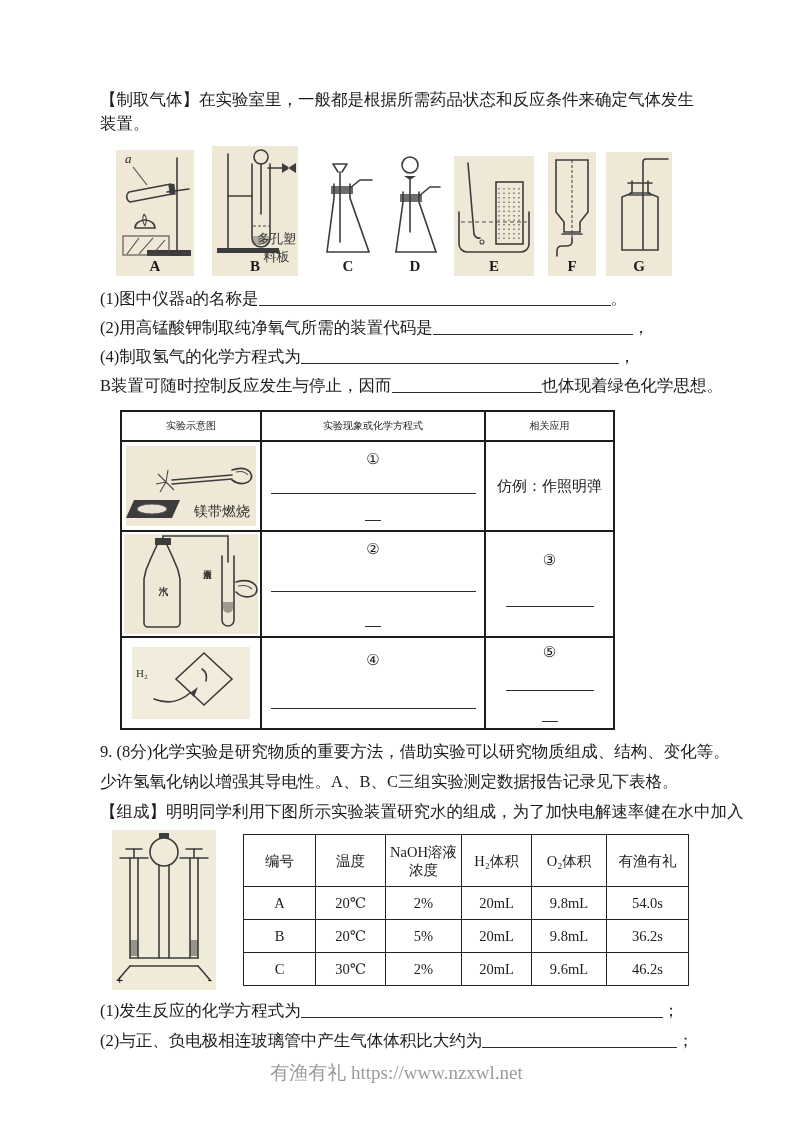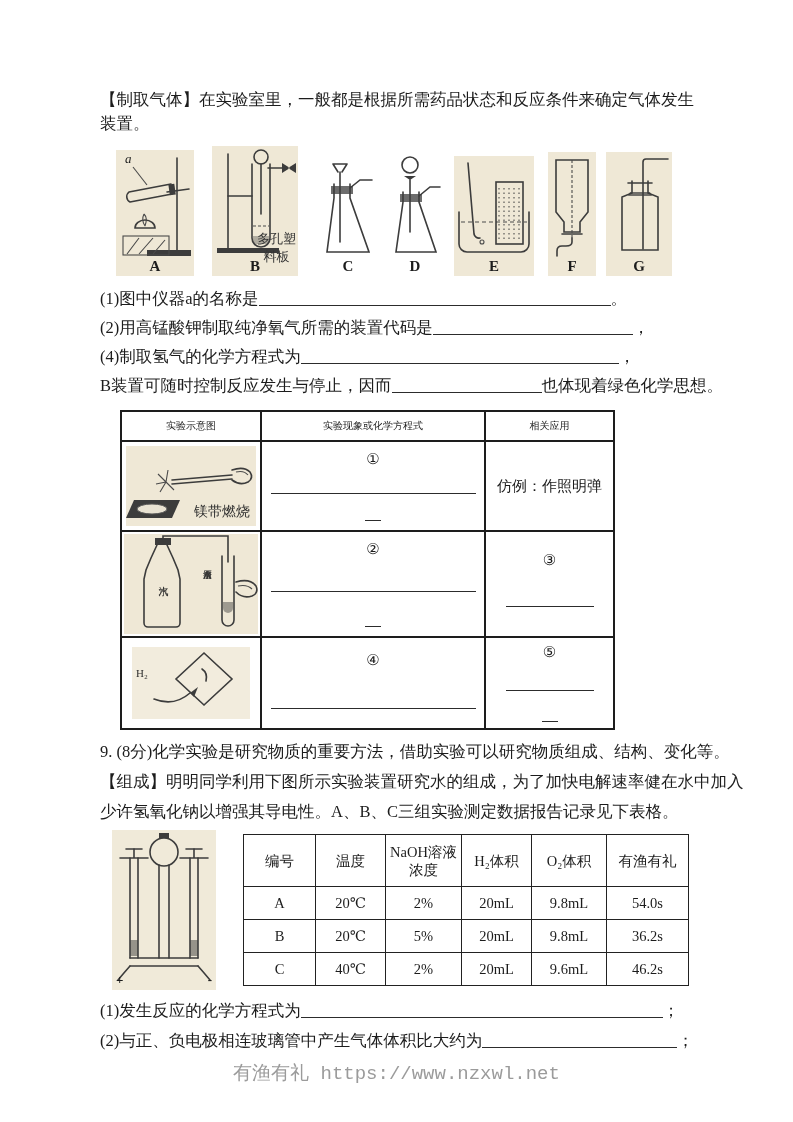--- a/index.html
+++ b/index.html
@@ -54,21 +54,21 @@
 
   table.data { border-collapse:collapse; position:absolute; left:143px; top:4px; table-layout:fixed; }
   table.data th, table.data td { border:1.6px solid #222; font-weight:normal; text-align:center; padding:0 2px; box-sizing:border-box; }
   table.data th { height:52px; font-size:14.5px; line-height:18px; }
   table.data td { height:33px; font-size:14.5px; }
   .c0{width:72px}.c1{width:70px}.c2{width:76px}.c3{width:70px}.c4{width:75px}.c5{width:82px}
 
   .subq { font-size:16.5px; line-height:30px; white-space:nowrap; }
 
   .footer { position:absolute; left:0; top:1060px; width:793px; text-align:center;
-    font-family:Liberation Mono, monospace; font-size:19px; color:#9b9b9b; }
+    font-family:Liberation Serif, serif; font-size:19px; color:#9b9b9b; }
 </style>
 </head>
 <body>
 
 <div class="page">
   <div class="content">
 
     <p class="intro">【制取气体】在实验室里，一般都是根据所需药品状态和反应条件来确定气体发生装置。</p>
 
     <div class="figrow">
@@ -244,22 +244,22 @@
             <span class="circ">⑤</span>
             <span class="blank b90"></span>
             <span class="blank dashshort"></span>
           </div>
         </td>
       </tr>
     </tbody>
       </table>
 
     <p class="p15">9. (8分)化学实验是研究物质的重要方法，借助实验可以研究物质组成、结构、变化等。</p>
+    <p class="p15" style="margin-top:2px">少许氢氧化钠以增强其导电性。A、B、C三组实验测定数据报告记录见下表格。</p>
     <p class="p15" style="margin-top:2px">【组成】明明同学利用下图所示实验装置研究水的组成，为了加快电解速率健在水中加入</p>
-    <p class="p15" style="margin-top:2px">少许氢氧化钠以增强其导电性。A、B、C三组实验测定数据报告记录见下表格。</p>
 
     <div class="watersec">
       <div class="elecfig">
         <svg width="104" height="160" viewBox="0 0 104 160">
           <rect class="dk" x="47" y="3" width="10" height="5"></rect>
           <circle class="ln" cx="52" cy="22" r="14"></circle>
           <path class="ln" d="M47,35 v93 M57,35 v93"></path>
           <path class="ln" d="M18,28 v100 M26,28 v100 M78,28 v100 M86,28 v100"></path>
           <path class="ln" d="M8,28 h28 M68,28 h28 M22,19 v9 M82,19 v9"></path>
           <path class="ln" d="M14,19 h16 M74,19 h16"></path>
@@ -293,21 +293,21 @@
         <tr>
           <td>B</td>
           <td>20℃</td>
           <td>5%</td>
           <td>20mL</td>
           <td>9.8mL</td>
           <td>36.2s</td>
         </tr>
         <tr>
           <td>C</td>
-          <td>40℃</td>
+          <td>30℃</td>
           <td>2%</td>
           <td>20mL</td>
           <td>9.6mL</td>
           <td>46.2s</td>
         </tr>
       </tbody>
         </table>
     </div>
 
     <p class="subq"><span>(1)发生反应的化学方程式为</span><span class="blank b370"></span><span>；</span></p>

